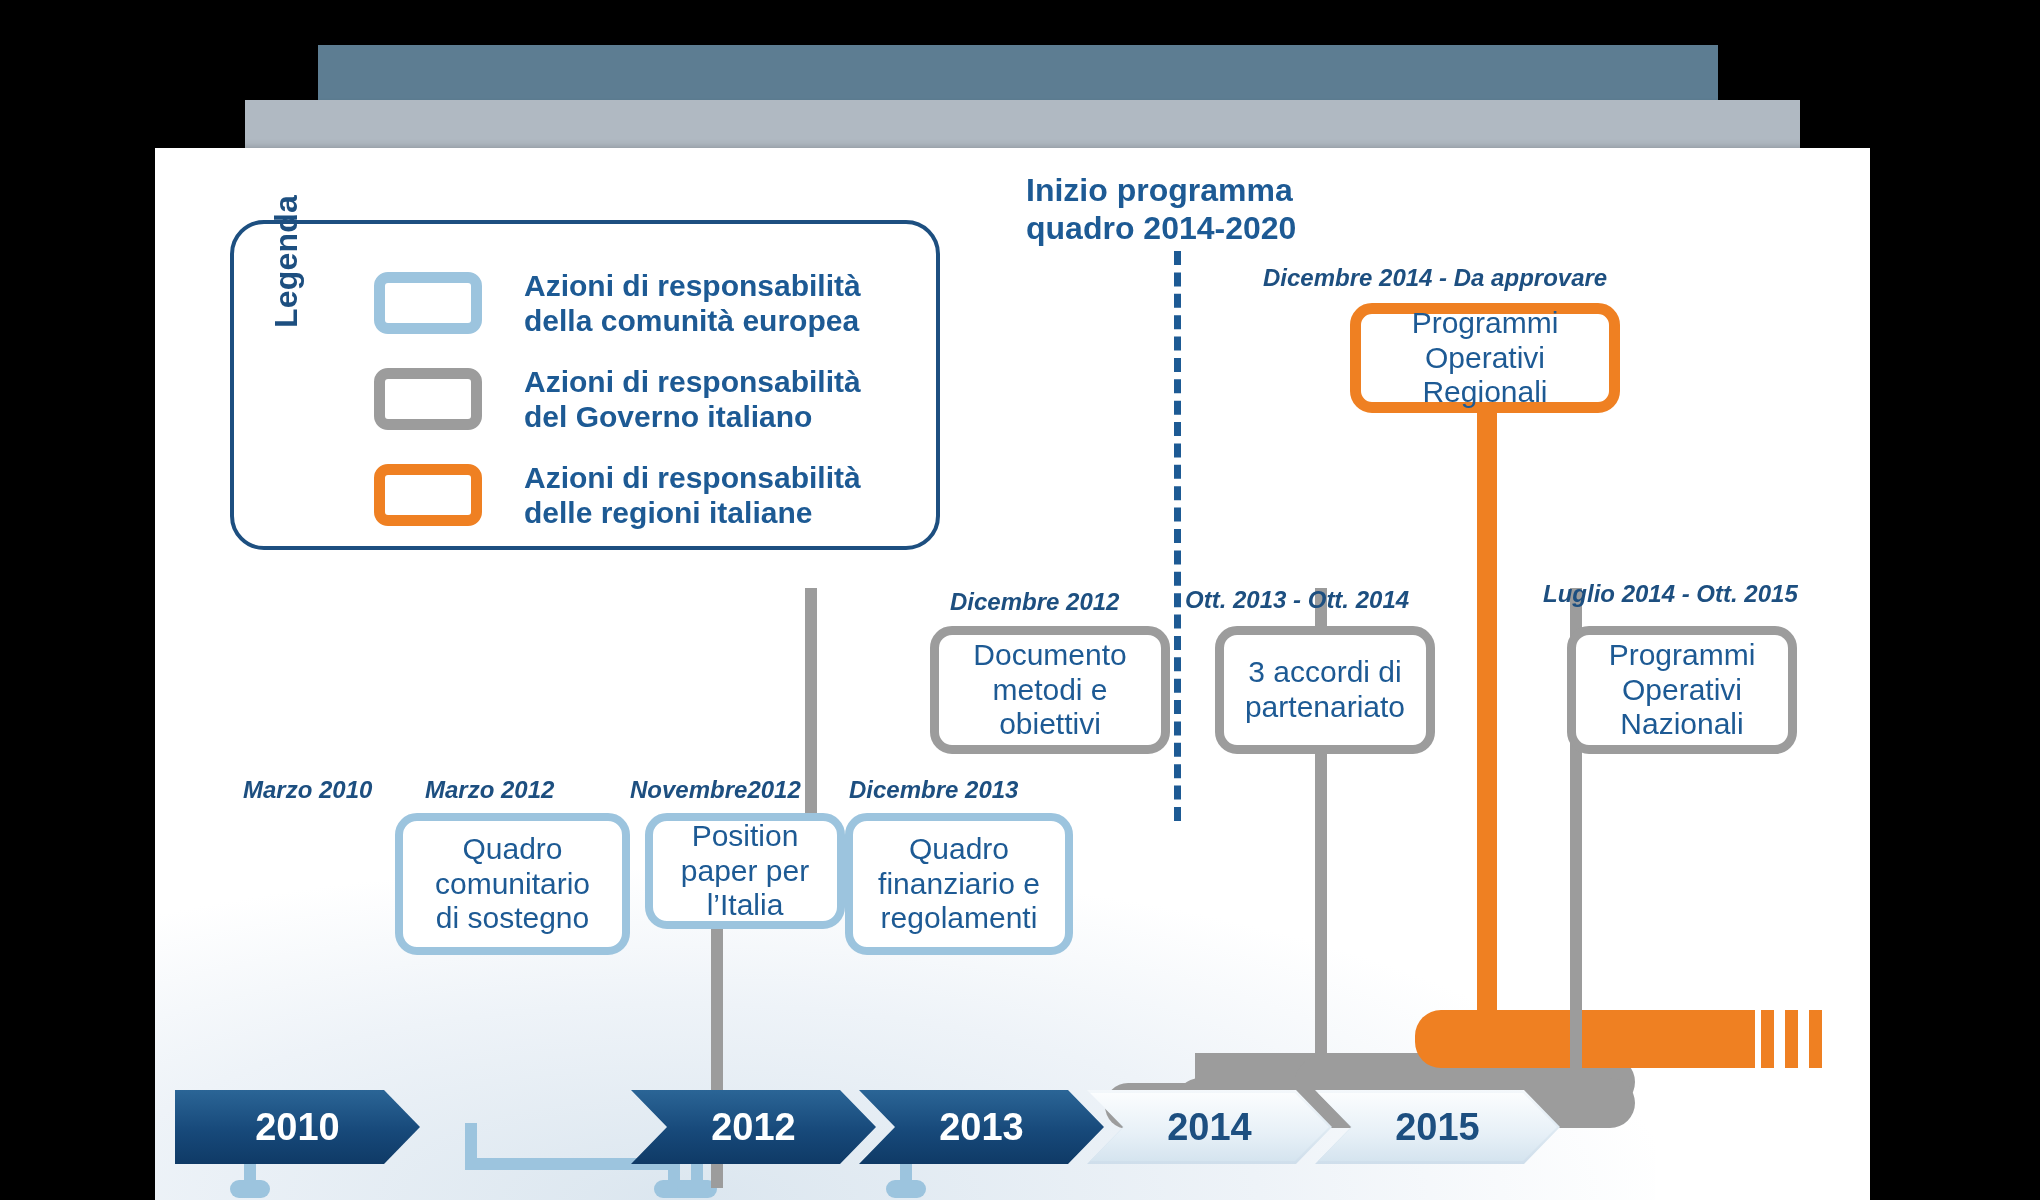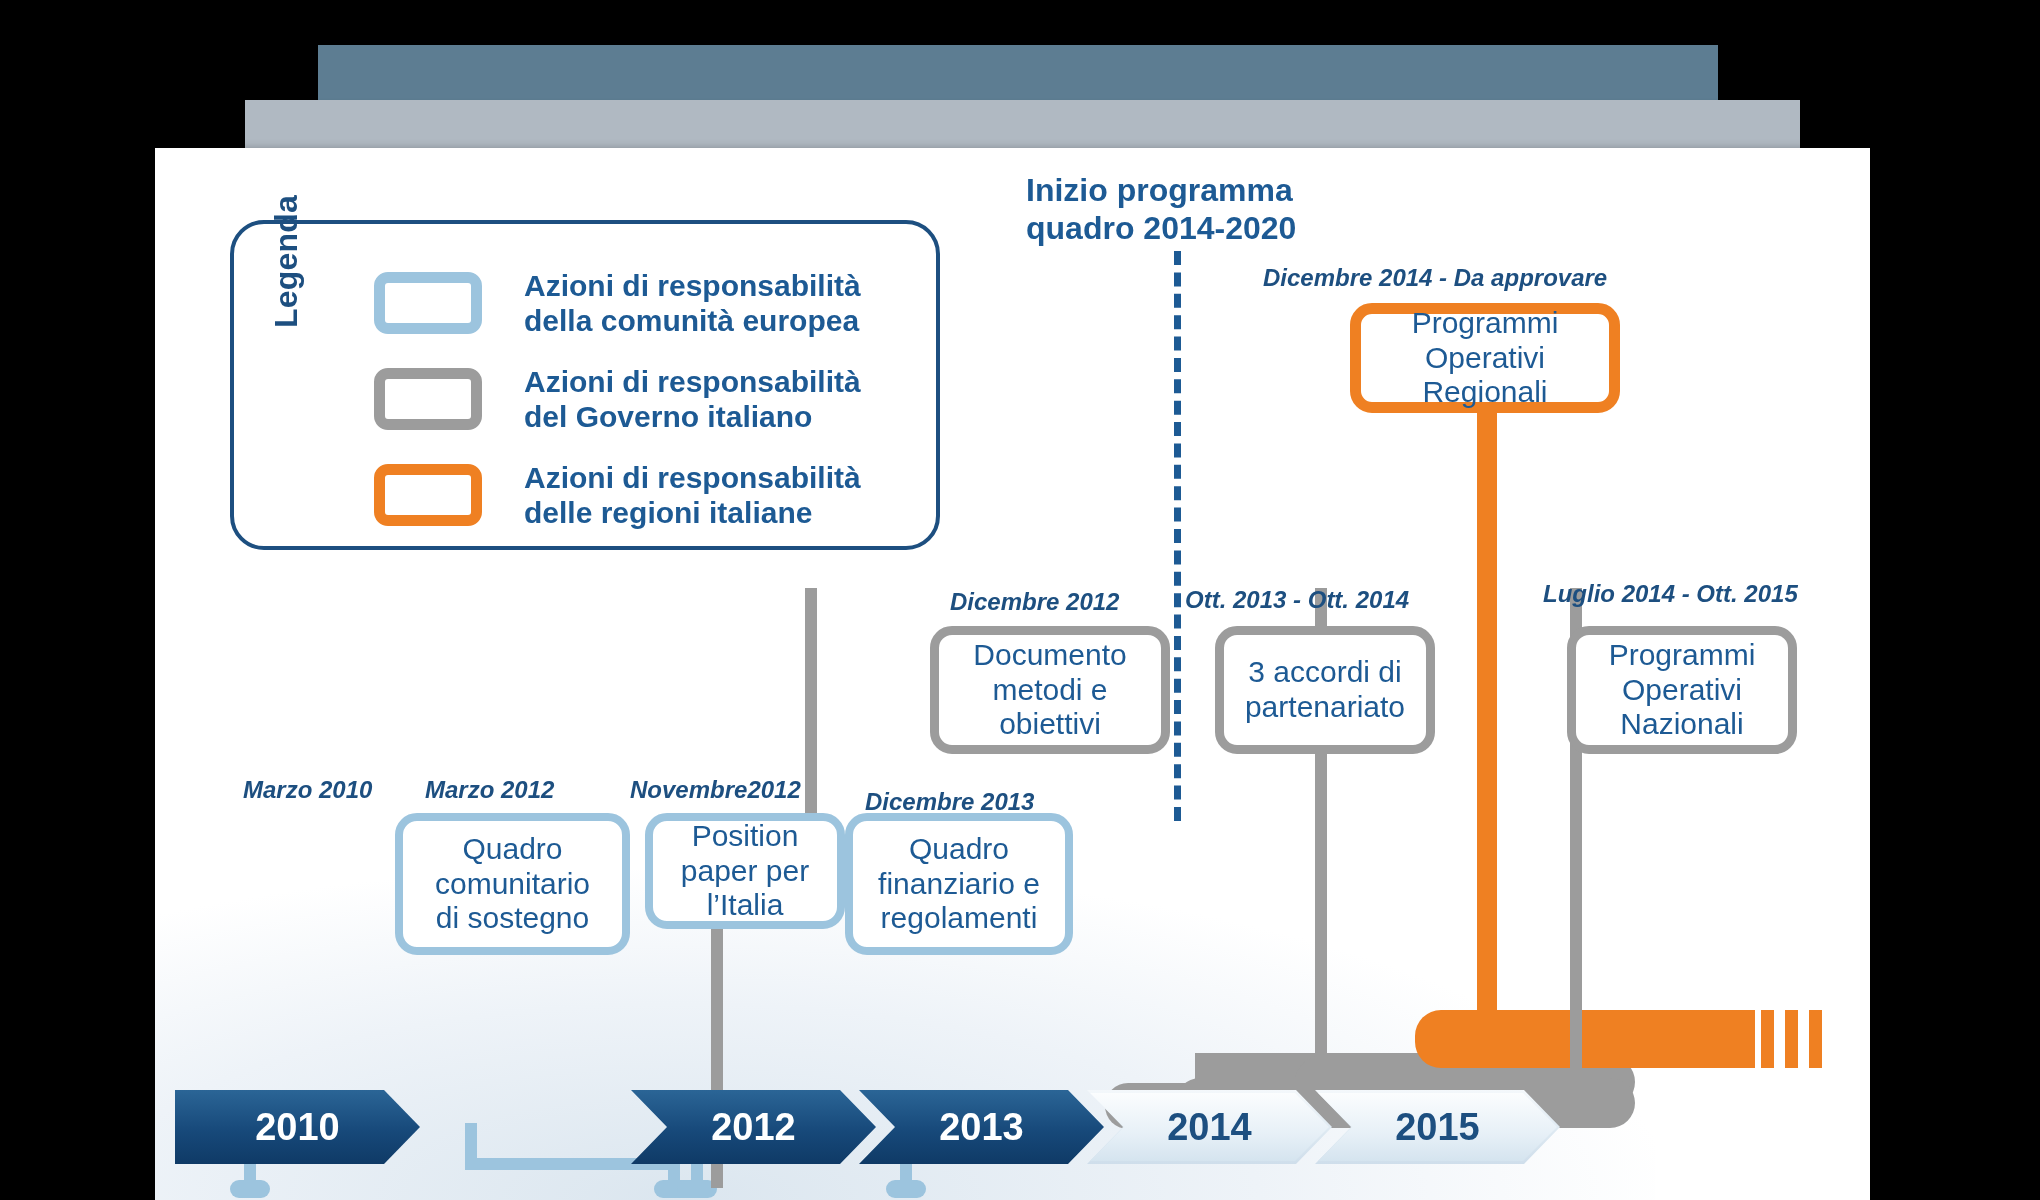--- a/index.html
+++ b/index.html
@@ -182,21 +182,21 @@
     <div class="datelabel" style="left:270px;top:628px;">Marzo 2012</div>
     <div class="node n-blue" style="left:240px;top:665px;width:235px;height:142px;">Quadro
 comunitario
 di sostegno</div>
 
     <div class="datelabel" style="left:475px;top:628px;">Novembre2012</div>
     <div class="node n-blue" style="left:490px;top:665px;width:200px;height:116px;">Position
 paper per
 l’Italia</div>
 
-    <div class="datelabel" style="left:710px;top:628px;margin-top:12px;">Dicembre 2013</div>
+    <div class="datelabel" style="left:694px;top:628px;">Dicembre 2013</div>
     <div class="node n-blue" style="left:690px;top:665px;width:228px;height:142px;">Quadro
 finanziario e
 regolamenti</div>
 
     <div id="axis">
       <div class="chev chev-dark chev-first" style="left:0px;width:245px;">
         <span>2010</span>
       </div>
       <div class="chev chev-dark" style="left:456px;width:245px;">
         <span>2012</span>

